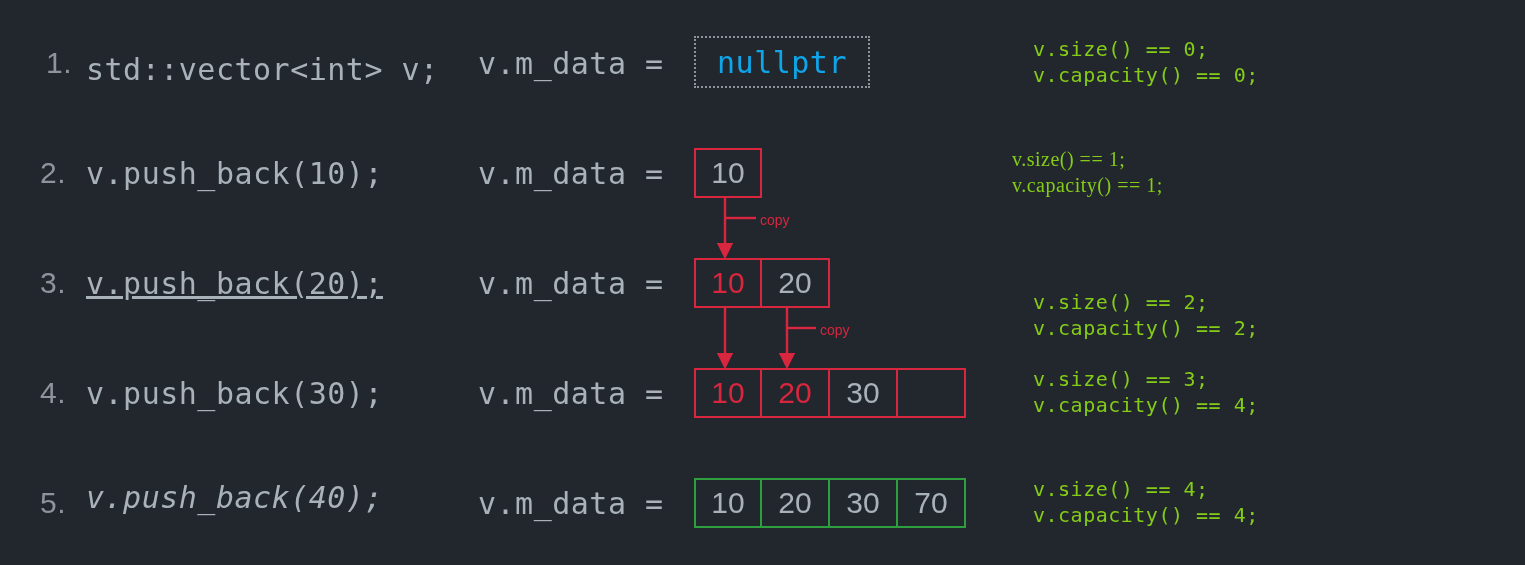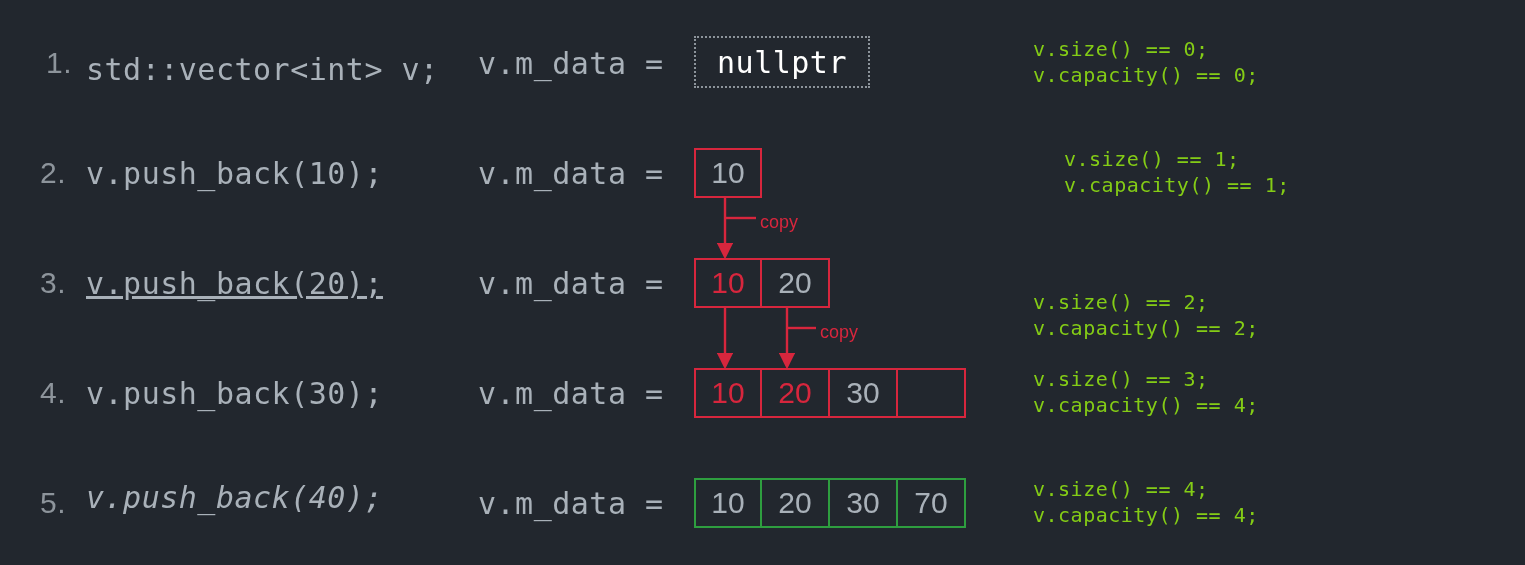--- a/index.html
+++ b/index.html
@@ -53,21 +53,21 @@
   }
 
   .nullbox {
     position: absolute;
     border: 2px dotted #8d949b;
     box-sizing: border-box;
     display: flex;
     align-items: center;
     justify-content: center;
     font-size: 30px;
-    color: #ffffff;
+    color: #0ea5e9;
     letter-spacing: 0.5px;
   }
 
   .cells {
     position: absolute;
     display: flex;
     box-sizing: border-box;
   }
   .cell {
     width: 68px;
@@ -86,21 +86,21 @@
   .group-red .cell { border-color: #d7263d; }
   .group-red .cell + .cell { border-left: none; }
   .group-green .cell { border-color: #2e9e3f; }
   .group-green .cell + .cell { border-left: none; }
 
   .txt-red { color: #d7263d; }
   .txt-grey { color: #a9b1b9; }
 
   .copy-label {
     position: absolute;
-    font-size: 18px;
+    font-size: 14px;
     color: #d7263d;
     font-family: "Helvetica Neue", Arial, sans-serif;
   }
 
   svg.arrows {
     position: absolute;
     left: 0; top: 0;
     width: 1525px;
     height: 565px;
     pointer-events: none;
@@ -122,21 +122,21 @@
 v.capacity() == 0;</div>
   </div>
 
   <div class="row" style="top:142px;">
     <div class="num" style="left:40px; top:14px;">2.</div>
     <div class="code" style="left:86px; top:14px;">v.push_back(10);</div>
     <div class="mdata" style="left:478px; top:14px;">v.m_data =</div>
     <div class="cells group-red" style="left:694px; top:6px;">
       <div class="cell txt-grey">10</div>
     </div>
-    <div class="info" style="left:1064px; top:4px;">v.size() == 1;
+    <div class="info" style="left:1012px; top:4px;font-family:Liberation Serif, serif;">v.size() == 1;
 v.capacity() == 1;</div>
   </div>
 
   <div class="row" style="top:252px;">
     <div class="num" style="left:40px; top:14px;">3.</div>
     <div class="code" style="left:86px; top:14px;text-decoration:underline;">v.push_back(20);</div>
     <div class="mdata" style="left:478px; top:14px;">v.m_data =</div>
     <div class="cells group-red" style="left:694px; top:6px;">
       <div class="cell txt-red">10</div>
       <div class="cell txt-grey">20</div>

